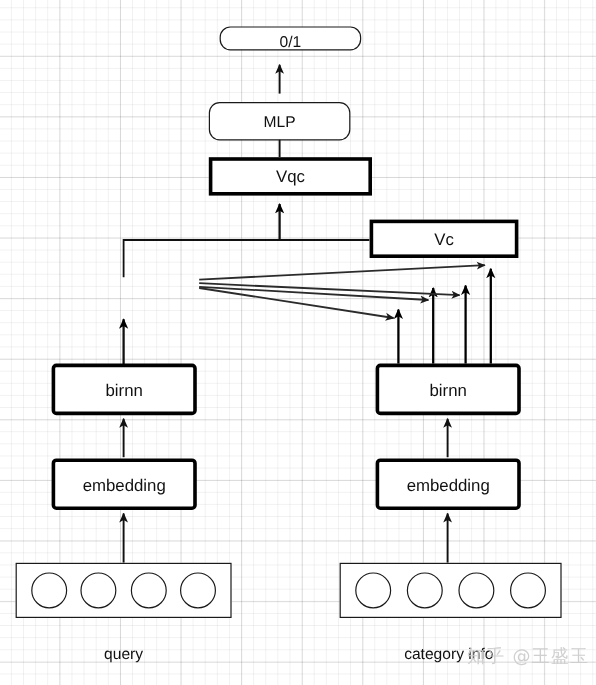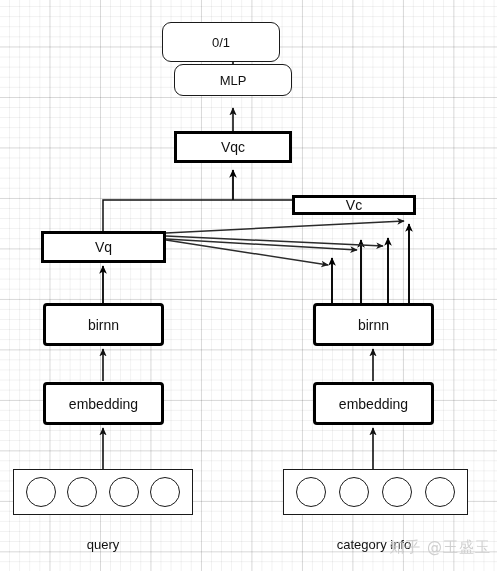--- a/index.html
+++ b/index.html
@@ -167,39 +167,36 @@
     </g>
 
     <g>
       <line x1="233" y1="131" x2="233" y2="108" stroke="#111111" stroke-width="1.6" marker-end="url(#arrowThin)"></line>
     </g>
     <g>
       <line x1="233" y1="78" x2="233" y2="54" stroke="#111111" stroke-width="1.6" marker-end="url(#arrowThin)"></line>
     </g>
   </svg>
 
-  <div class="node node-thin" style="left:162px; top:22px; width:118px; height:40px;">
+  <div class="node node-thin" style="left:183px; top:22px; width:118px; height:20px;align-items:flex-end;">
     <span>0/1</span>
   </div>
 
-  <div class="node node-thin" style="left:174px; top:64px; width:118px; height:32px;">
+  <div class="node node-thin" style="left:174px; top:85px; width:118px; height:32px;">
     <span>MLP</span>
   </div>
 
-  <div class="node node-thick-sharp" style="left:174px; top:131px; width:118px; height:32px;">
+  <div class="node node-thick-sharp" style="left:174px; top:131px; width:136px; height:32px;">
     <span>Vqc</span>
   </div>
 
-  <div class="node node-thick-sharp" style="left:292px; top:183px; width:124px; height:20px;margin-top:12px;">
+  <div class="node node-thick-sharp" style="left:308px; top:183px; width:124px; height:32px;">
     <span>Vc</span>
   </div>
 
-  <div class="node node-thick-sharp" style="left:41px; top:231px; width:125px; height:32px;">
-    <span>Vq</span>
-  </div>
 
   <div class="node node-thick-round" style="left:43px; top:303px; width:121px; height:43px;">
     <span>birnn</span>
   </div>
 
   <div class="node node-thick-round" style="left:313px; top:303px; width:121px; height:43px;">
     <span>birnn</span>
   </div>
 
   <div class="node node-thick-round" style="left:43px; top:382px; width:121px; height:43px;">

